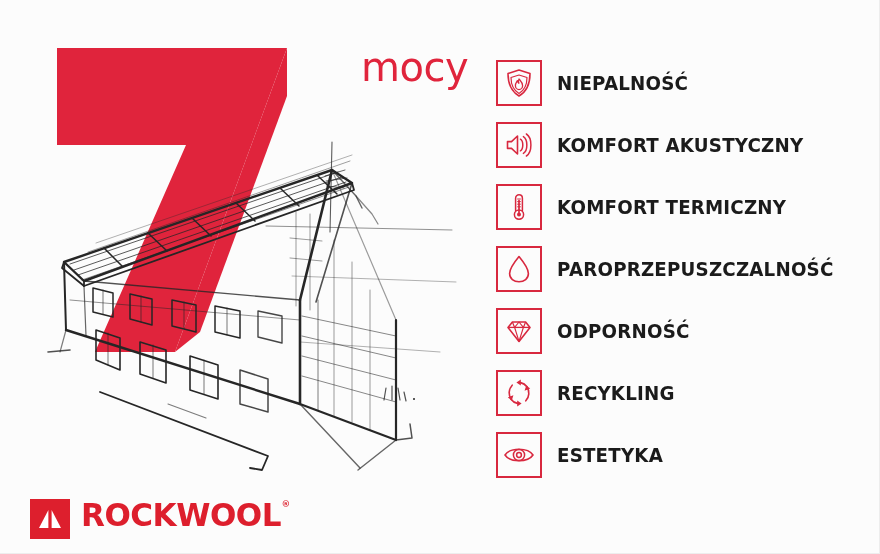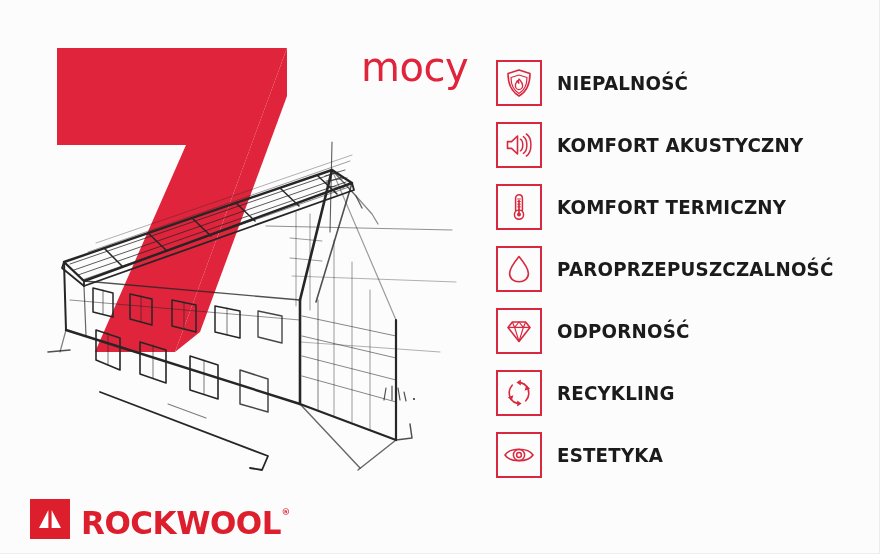--- a/index.html
+++ b/index.html
@@ -95,21 +95,21 @@
     transform-origin: left center;
   }
 
   
   .logo {
     position: absolute;
     left: 30px;
     top: 499px;
     z-index: 5;
     display: flex;
-    align-items: flex-end;
+    align-items: flex-start;
   }
   .logo-mark {
     width: 40px;
     height: 40px;
     background: #dd1f2d;
     display: flex;
     align-items: center;
     justify-content: center;
     flex: 0 0 auto;
   }

